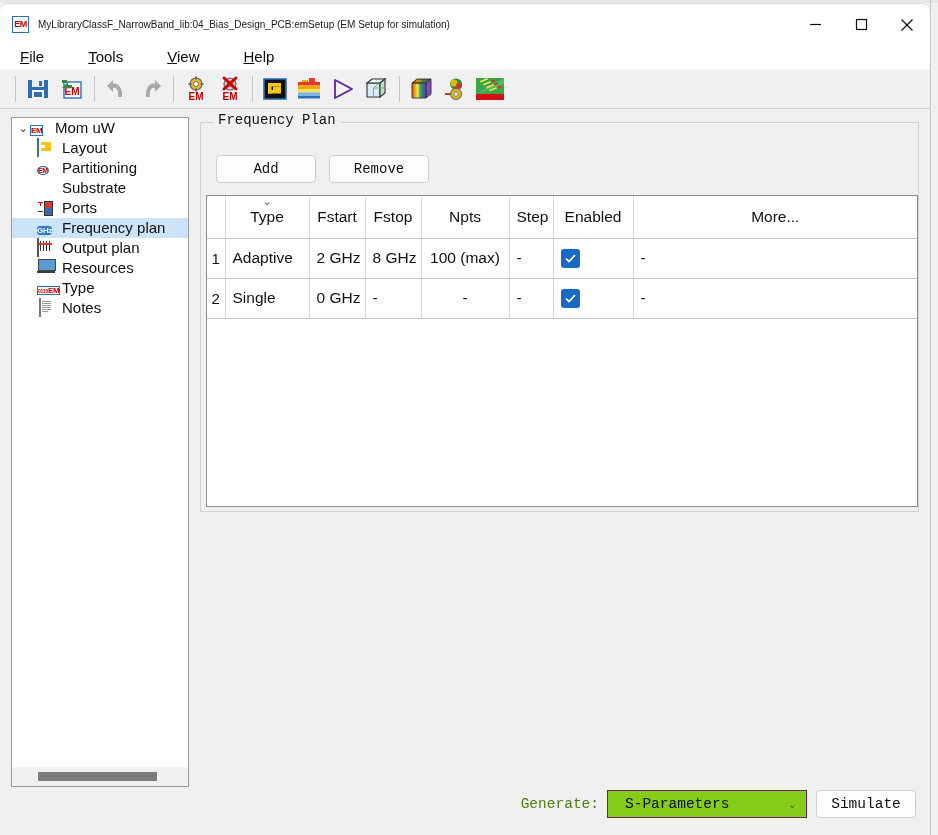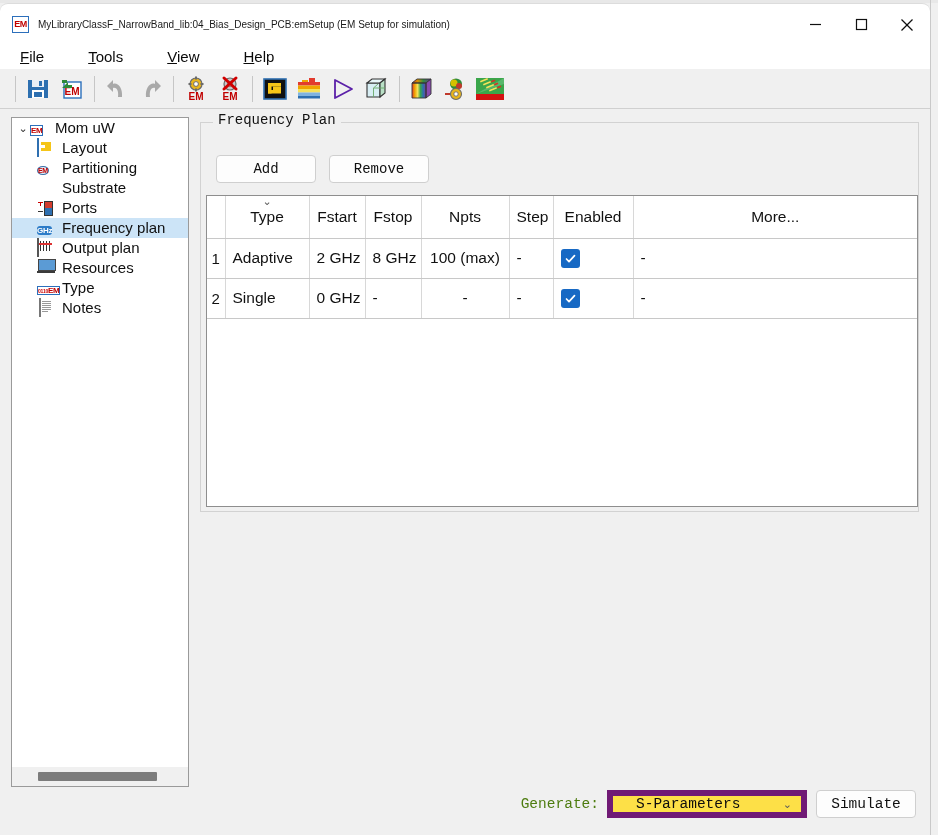--- a/index.html
+++ b/index.html
@@ -429,24 +429,24 @@
     padding-right: 14px;
   }
   .gen-label {
     font-family: "Liberation Mono", monospace;
     font-size: 14.5px;
     color: #4d7c0f;
     margin-right: 8px;
   }
   .combo {
     width: 200px; height: 28px;
-    background: #fde047;
-    border: 6px solid #701a75;
+    background: #84cc16;
+    border: 1px solid #701a75;
     display: flex; align-items: center;
-    padding-left: 23px;
+    padding-left: 17px;
     position: relative;
   }
   .combo-value {
     font-family: "Liberation Mono", monospace;
     font-size: 14.5px;
     color: #0d0d0d;
   }
   .combo-arrow {
     position: absolute;
     right: 9px; top: 50%;

